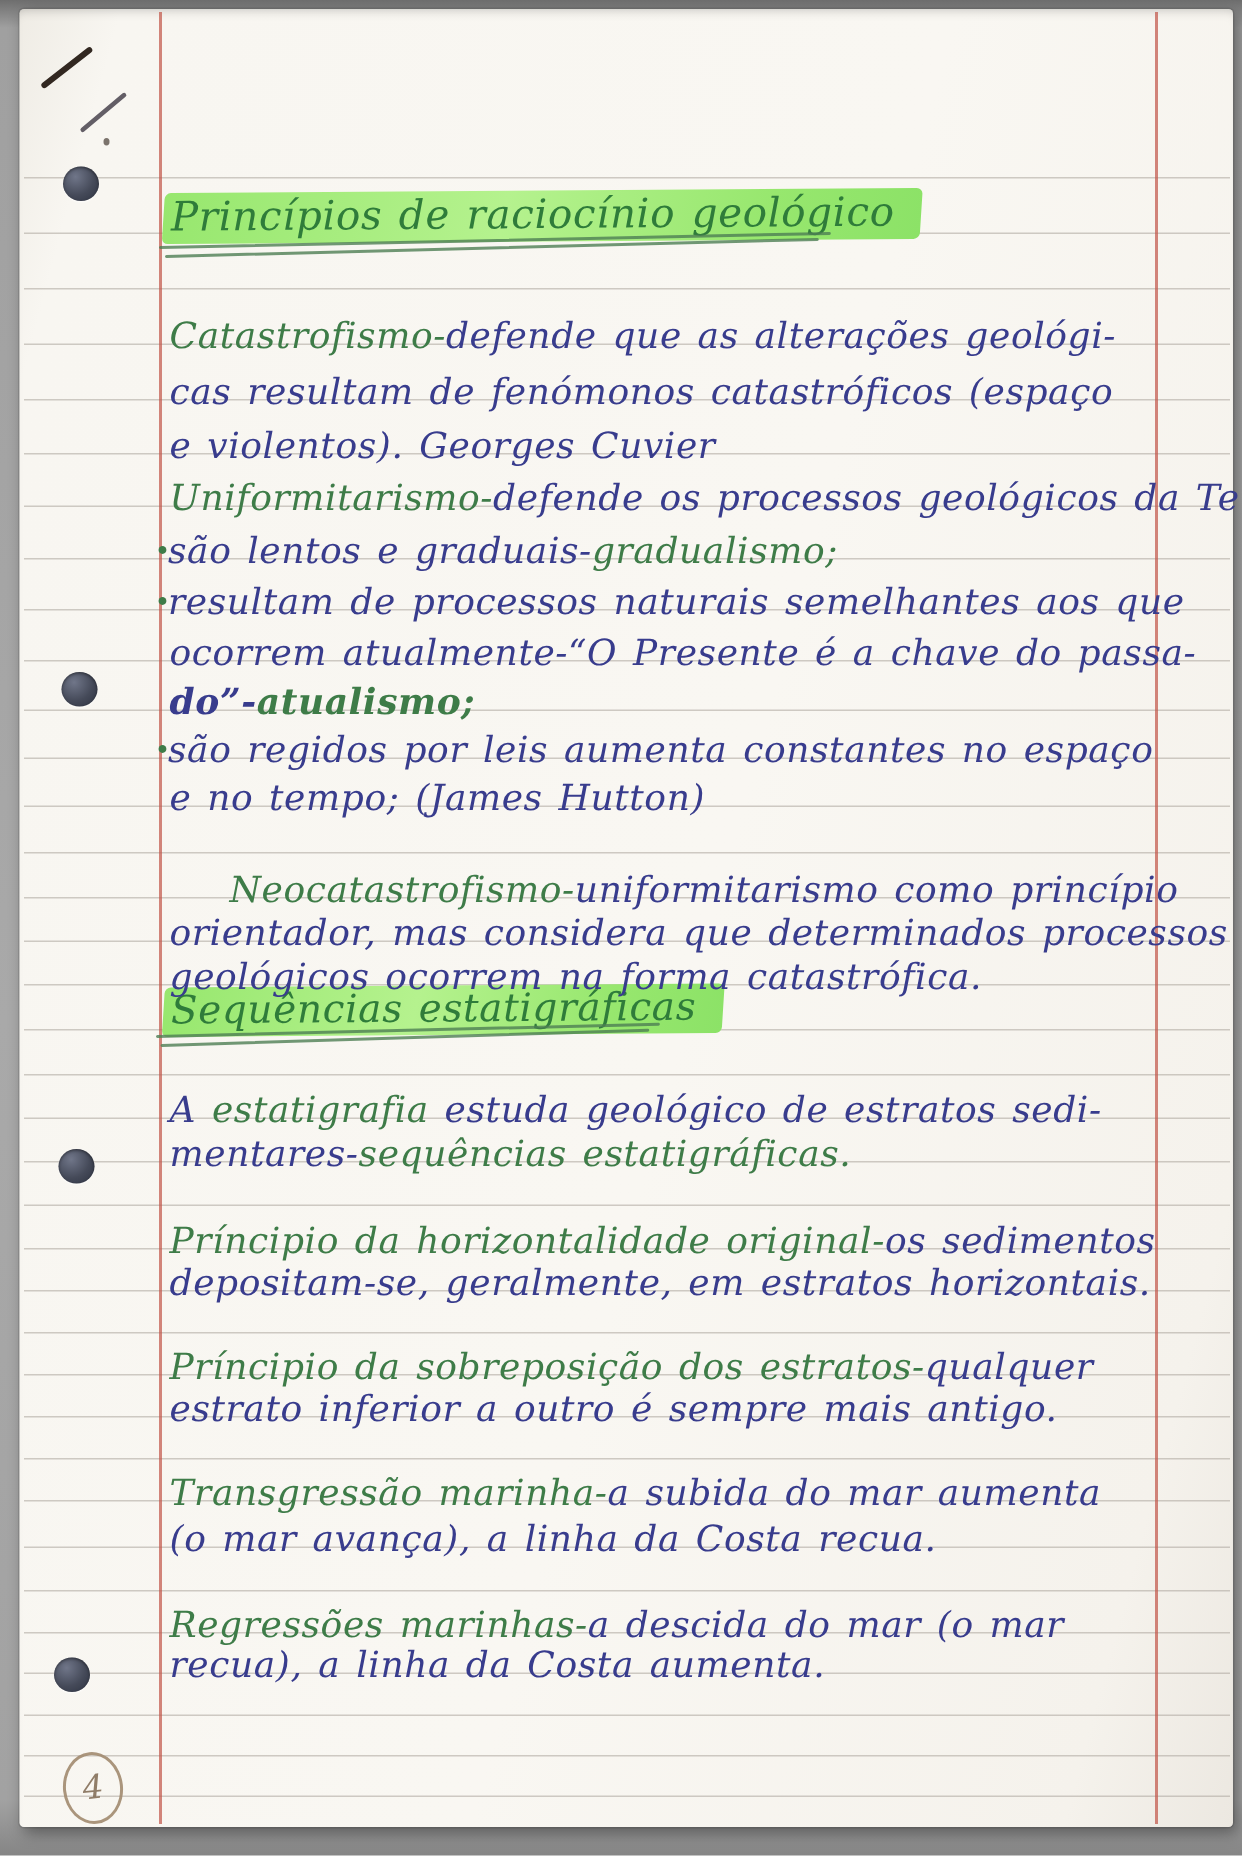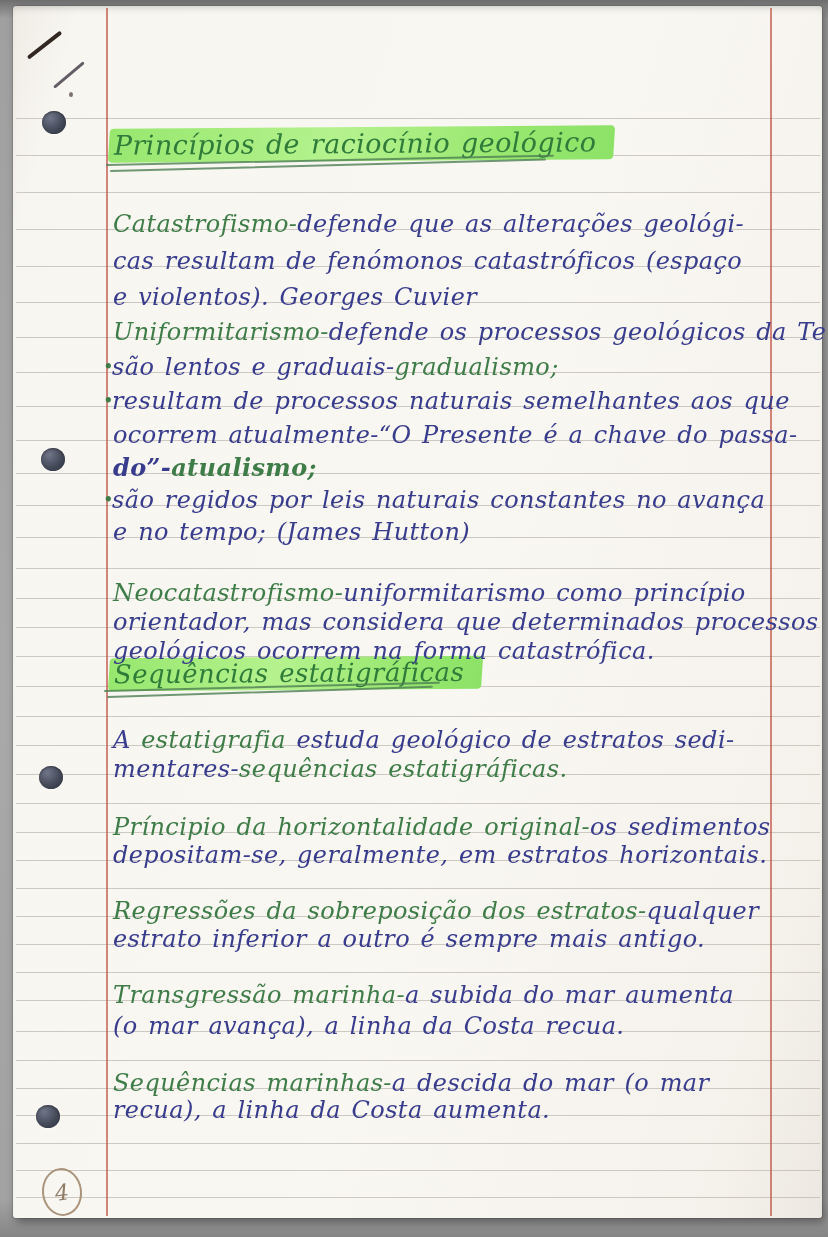--- a/index.html
+++ b/index.html
@@ -147,46 +147,46 @@
         <div class="note-line" style="bottom: 1001px;"><span class="seg-green">Catastrofismo-</span><span class="seg-blue">defende que as alterações geológi-</span></div>
         <div class="note-line" style="bottom: 964px;"><span class="seg-blue">cas resultam de fenómonos catastróficos (espaço</span></div>
         <div class="note-line" style="bottom: 928px;"><span class="seg-blue">e violentos). Georges Cuvier</span></div>
       </div>
       <div>
         <div class="note-line" style="bottom: 893px;"><span class="seg-green">Uniformitarismo-</span><span class="seg-blue">defende os processos geológicos da Terra:</span></div>
         <div class="note-line" style="bottom: 858px;"><span class="bullet">•</span><span class="seg-blue">são lentos e graduais-</span><span class="seg-green">gradualismo;</span></div>
         <div class="note-line" style="bottom: 824px;"><span class="bullet">•</span><span class="seg-blue">resultam de processos naturais semelhantes aos que</span></div>
         <div class="note-line" style="bottom: 790px;"><span class="seg-blue">ocorrem atualmente-“O Presente é a chave do passa-</span></div>
         <div class="note-line" style="bottom: 757px; font-weight: bold;"><span class="seg-blue">do”-</span><span class="seg-green">atualismo;</span></div>
-        <div class="note-line" style="bottom: 725px;"><span class="bullet">•</span><span class="seg-blue">são regidos por leis naturais constantes no avança</span></div>
+        <div class="note-line" style="bottom: 725px;"><span class="bullet">•</span><span class="seg-blue">são regidos por leis aumenta constantes no espaço</span></div>
         <div class="note-line" style="bottom: 693px;"><span class="seg-blue">e no tempo; (James Hutton)</span></div>
       </div>
       <div>
-        <div class="note-line" style="bottom: 632px;"><span class="seg-green">Neocatastrofismo-</span><span class="seg-blue">uniformitarismo como princípio</span></div>
+        <div class="note-line" style="bottom: 632px; margin-left: 40px;"><span class="seg-green">Neocatastrofismo-</span><span class="seg-blue">uniformitarismo como princípio</span></div>
         <div class="note-line" style="bottom: 603px;"><span class="seg-blue">orientador, mas considera que determinados processos</span></div>
         <div class="note-line" style="bottom: 574px;"><span class="seg-blue">geológicos ocorrem na forma catastrófica.</span></div>
       </div>
       <div>
         <div class="note-line" style="bottom: 485px;"><span class="seg-blue">A </span><span class="seg-green">estatigrafia</span><span class="seg-blue"> estuda geológico de estratos sedi-</span></div>
         <div class="note-line" style="bottom: 456px;"><span class="seg-blue">mentares-</span><span class="seg-green">sequências estatigráficas.</span></div>
       </div>
       <div>
         <div class="note-line" style="bottom: 398px;"><span class="seg-green">Príncipio da horizontalidade original-</span><span class="seg-blue">os sedimentos</span></div>
         <div class="note-line" style="bottom: 370px;"><span class="seg-blue">depositam-se, geralmente, em estratos horizontais.</span></div>
       </div>
       <div>
-        <div class="note-line" style="bottom: 314px;"><span class="seg-green">Regressões da sobreposição dos estratos-</span><span class="seg-blue">qualquer</span></div>
+        <div class="note-line" style="bottom: 314px;"><span class="seg-green">Príncipio da sobreposição dos estratos-</span><span class="seg-blue">qualquer</span></div>
         <div class="note-line" style="bottom: 286px;"><span class="seg-blue">estrato inferior a outro é sempre mais antigo.</span></div>
       </div>
       <div>
         <div class="note-line" style="bottom: 230px; margin-top: 32px;"><span class="seg-green">Transgressão marinha-</span><span class="seg-blue">a subida do mar aumenta</span></div>
         <div class="note-line" style="bottom: 199px;"><span class="seg-blue">(o mar avança), a linha da Costa recua.</span></div>
       </div>
       <div>
-        <div class="note-line" style="bottom: 142px;"><span class="seg-green">Sequências marinhas-</span><span class="seg-blue">a descida do mar (o mar</span></div>
+        <div class="note-line" style="bottom: 142px;"><span class="seg-green">Regressões marinhas-</span><span class="seg-blue">a descida do mar (o mar</span></div>
         <div class="note-line" style="bottom: 115px; font-style: italic;"><span class="seg-blue">recua), a linha da Costa aumenta.</span></div>
       </div>
     </div>
 
   <div id="page-number-circle">
     <span>4</span>
   </div>
 </div>
 
 </body></html>

